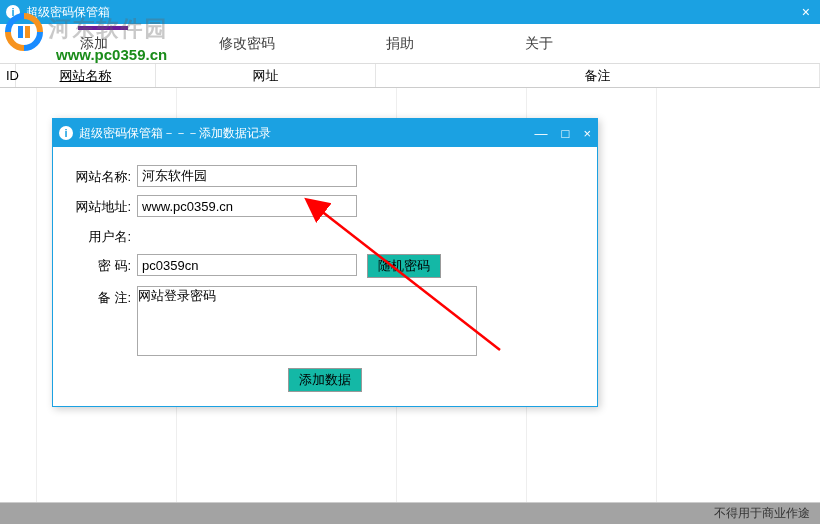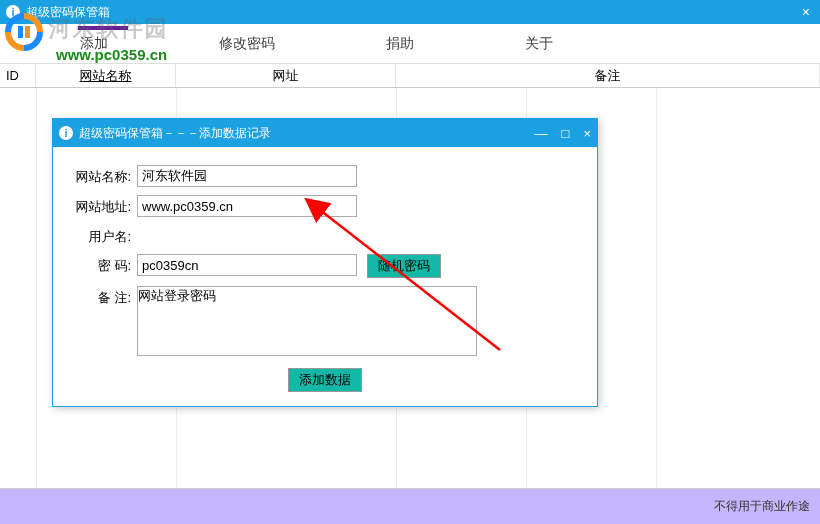--- a/index.html
+++ b/index.html
@@ -13,31 +13,31 @@
 .menubar .item { cursor: pointer; }
 .accent-line { position: absolute; left: 78px; top: 2px; width: 50px; height: 4px; background: #6a1b9a; }
 
 .watermark { position: absolute; left: 4px; top: 12px; z-index: 5; pointer-events: none; }
 .wm-logo { display: inline-block; width: 40px; height: 40px; vertical-align: middle; }
 .wm-text1 { font-size: 22px; color: rgba(100,100,100,0.35); font-weight: bold; letter-spacing: 2px; }
 .wm-text2 { font-size: 15px; color: #1a8c1a; font-weight: bold; display: block; margin-left: 52px; margin-top: -6px; }
 
 .grid-header { display: flex; height: 24px; border-bottom: 1px solid #ccc; font-size: 13px; }
 .grid-header .col { display: flex; align-items: center; justify-content: center; border-right: 1px solid #e5e5e5; }
-.col-id { width: 36px; justify-content: flex-start !important; padding-left: 6px; }
+.col-id { width: 16px; justify-content: flex-start !important; padding-left: 6px; }
 .col-name { width: 140px; text-decoration: underline; }
 .col-url { width: 220px; }
 .col-user { width: 130px; }
 .col-pass { width: 130px; }
 .col-note { flex: 1; }
 
 .grid-body { position: absolute; top: 88px; left: 0; right: 0; bottom: 22px; }
 .grid-body .vline { position: absolute; top: 0; bottom: 0; width: 1px; background: #eee; }
 
-.statusbar { position: absolute; bottom: 0; left: 0; right: 0; height: 36px; background: #c4b5fd; border-top: 1px solid #ccc; display: flex; align-items: center; justify-content: flex-end; padding-right: 10px; font-size: 12px; color: #333; }
+.statusbar { position: absolute; bottom: 0; left: 0; right: 0; height: 22px; background: #a3a3a3; border-top: 1px solid #ccc; display: flex; align-items: center; justify-content: flex-end; padding-right: 10px; font-size: 12px; color: #333; }
 
 .dialog { position: absolute; left: 52px; top: 118px; width: 546px; background: #fff; border: 1px solid #1ba1e2; box-shadow: 2px 2px 8px rgba(0,0,0,0.2); z-index: 10; }
 .dialog .dlg-titlebar { height: 28px; background: #1ba1e2; color: #fff; display: flex; align-items: center; padding-left: 6px; font-size: 12px; position: relative; }
 .dlg-titlebar .icon-i { width: 14px; height: 14px; border-radius: 50%; background: #fff; color: #1ba1e2; display: flex; align-items: center; justify-content: center; font-size: 11px; font-weight: bold; margin-right: 6px; }
 .dlg-controls { position: absolute; right: 6px; top: 0; height: 28px; display: flex; gap: 14px; align-items: center; }
 .dlg-controls span { cursor: pointer; font-size: 13px; }
 
 .dlg-body { padding: 18px 14px 14px; }
 .form-row { display: flex; align-items: flex-start; margin-bottom: 8px; font-size: 13px; }
 .form-row label { width: 70px; text-align: right; padding-right: 6px; padding-top: 3px; color: #000; }

